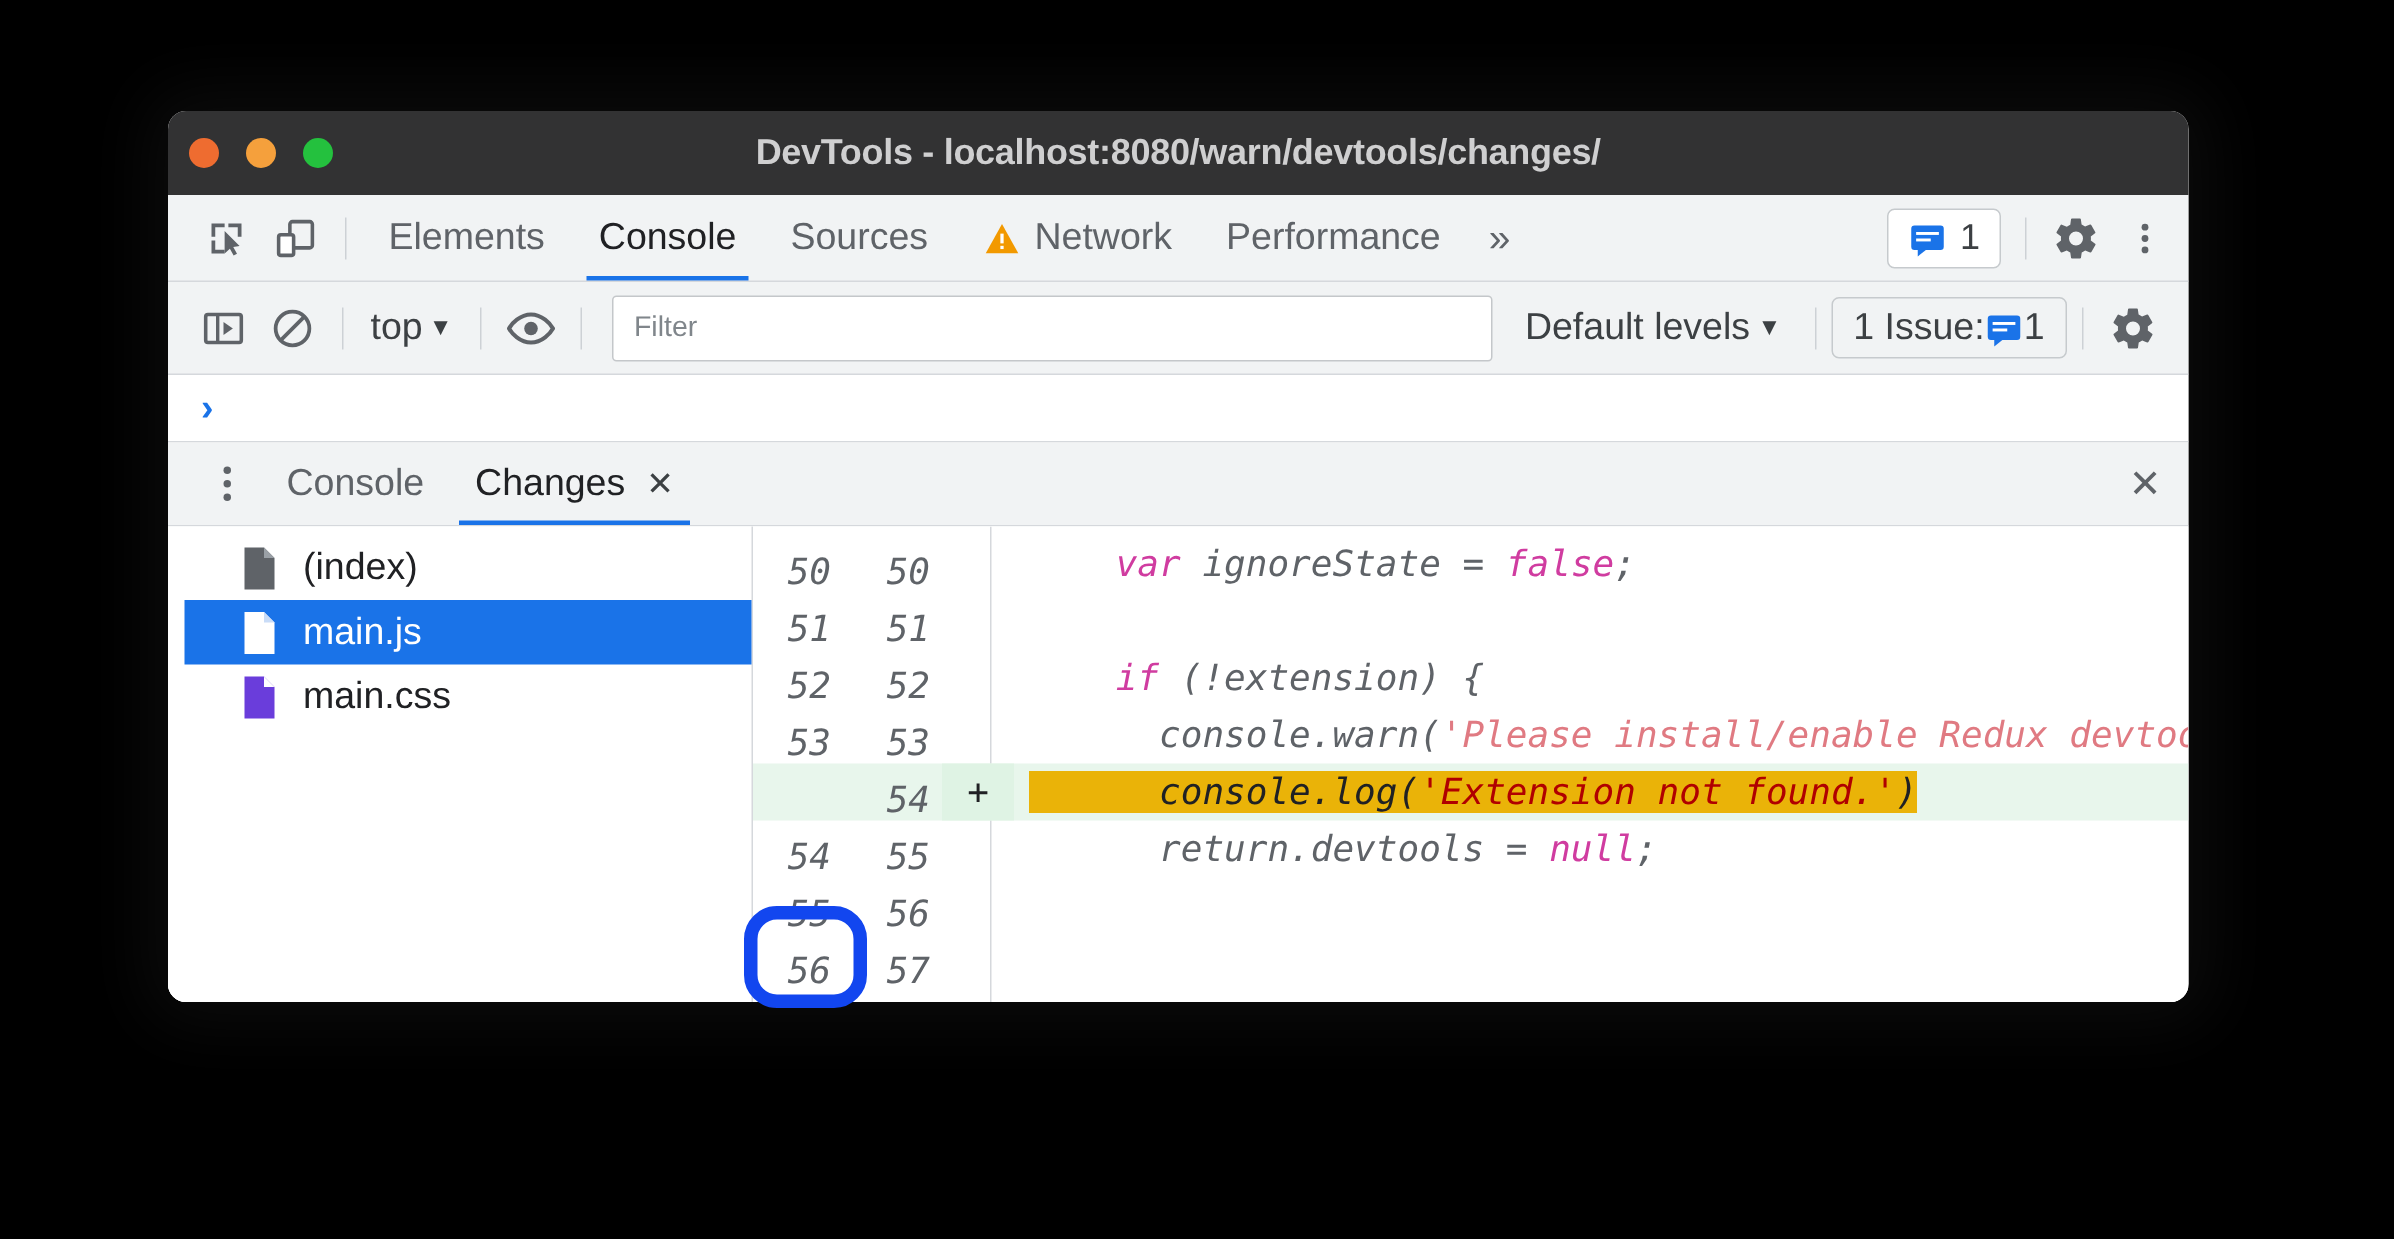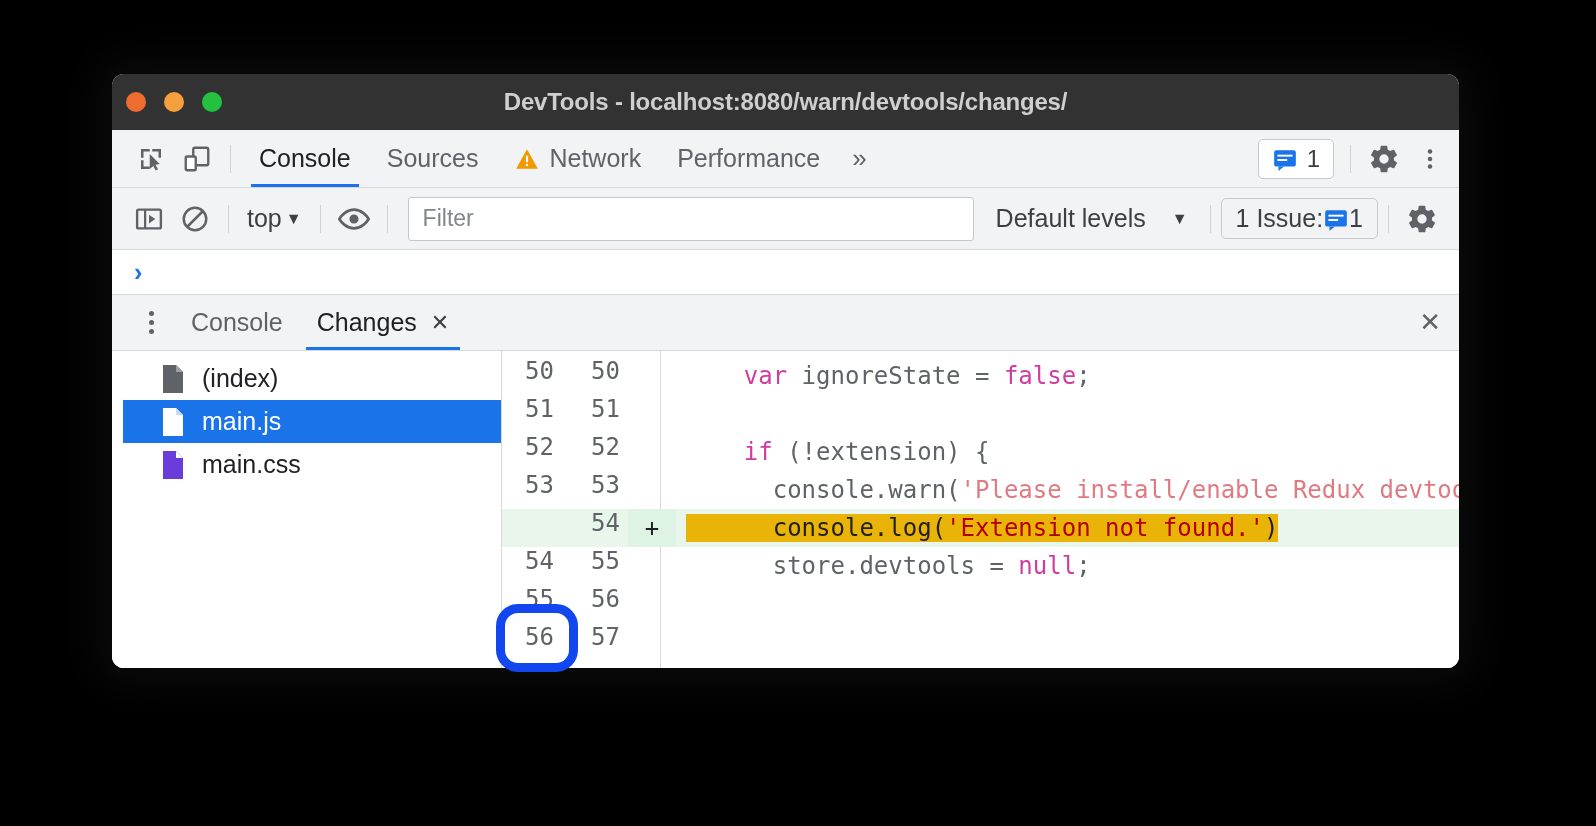--- a/index.html
+++ b/index.html
@@ -132,27 +132,27 @@
     flex: 1 1 auto;
     height: 44px;
     background: #ffffff;
     border: 1px solid #c4c7ca;
     border-radius: 3px;
     margin: 0 10px;
     display: flex;
     align-items: center;
     padding: 0 14px;
     box-sizing: border-box;
-    font-size: 23px;
+    font-size: 19px;
     color: #80868b;
     min-width: 0;
   }
   .levels {
     font-size: 25px; color: #3c4043;
-    display: flex; align-items: center; gap: 26px;
+    display: flex; align-items: center; gap: 5px;
     padding: 0 12px; white-space: nowrap;
   }
   .issue-pill2 {
     display: flex; align-items: center; 
     border: 1px solid #c6cacd;
     border-radius: 5px;
     padding: 5px 14px;
     font-size: 25px;
     color: #3c4043;
     white-space: nowrap;
@@ -239,23 +239,24 @@
     flex: 1 1 auto;
     position: relative;
     overflow: hidden;
     font-family: "DejaVu Sans Mono", monospace;
     font-size: 24px;
     background: #ffffff;
   }
   .diffrow {
     height: 38px;
     display: flex;
-    align-items: flex-start;
+    align-items: flex-end;
     white-space: pre;
     position: relative;
+    font-style: italic;
   }
   .ln {
     width: 52px;
     text-align: right;
     color: #5f6368;
     flex: 0 0 auto;
   }
   .ln.b { margin-left: 14px; }
   .mark {
     width: 48px;
@@ -329,20 +330,23 @@
         </svg>
       </div>
       <div class="icon-btn">
         <svg width="30" height="30" viewBox="0 0 24 24">
           <rect x="9" y="3" width="12" height="14" rx="1.4" fill="none" stroke="#5f6368" stroke-width="1.9"></rect>
           <rect x="3" y="10" width="8" height="11" rx="1.2" fill="#fff" stroke="#5f6368" stroke-width="1.9"></rect>
         </svg>
       </div>
       <div class="vsep"></div>
 
+      <div class="tab">
+        <span>Elements</span>
+      </div>
       <div class="tab selected">
         <span>Console</span>
       </div>
       <div class="tab">
         <span>Sources</span>
       </div>
       <div class="tab">
         <span>
           <svg width="26" height="26" viewBox="0 0 24 24" style="display:block">
             <path d="M12 3l10 18H2L12 3z" fill="#f29900"></path>
@@ -527,21 +531,21 @@
           <span class="ln"></span>
           <span class="ln b">54</span>
           <span class="mark">+</span>
           <span class="code"><span class="hl dark">      console.log(</span><span class="hl str2">'Extension not found.'</span><span class="hl dark">)</span></span>
         </div>
 
         <div class="diffrow">
           <span class="ln">54</span>
           <span class="ln b">55</span>
           <span class="mark"></span>
-          <span class="code"><span class="plain">      store.devtools = </span><span class="kw">null</span><span class="plain">;</span></span>
+          <span class="code"><span class="plain">      return.devtools = </span><span class="kw">null</span><span class="plain">;</span></span>
         </div>
 
         <div class="diffrow">
           <span class="ln">55</span>
           <span class="ln b">56</span>
           <span class="mark"></span>
           <span class="code"></span>
         </div>
 
         <div class="diffrow">

